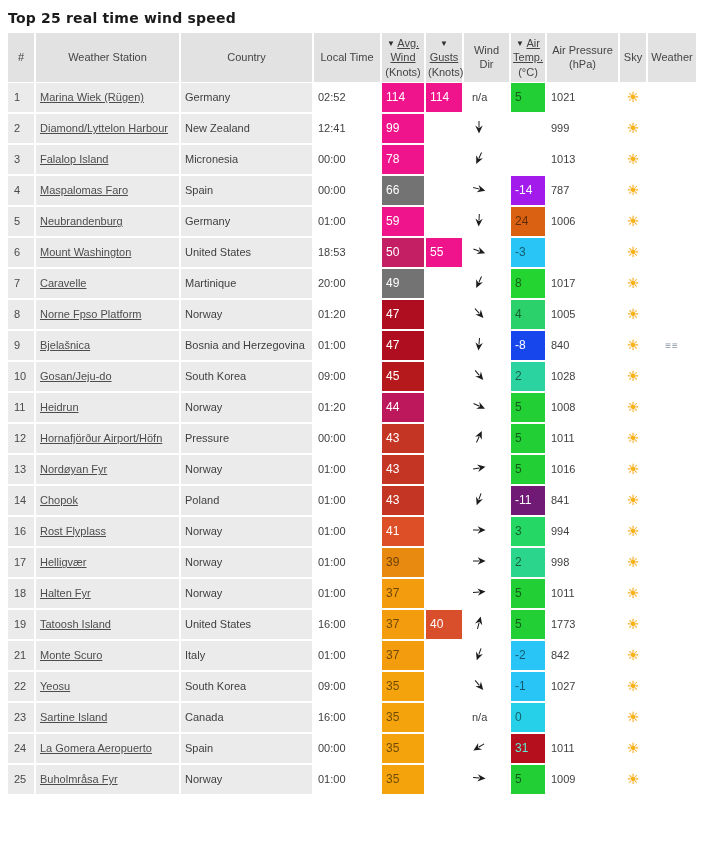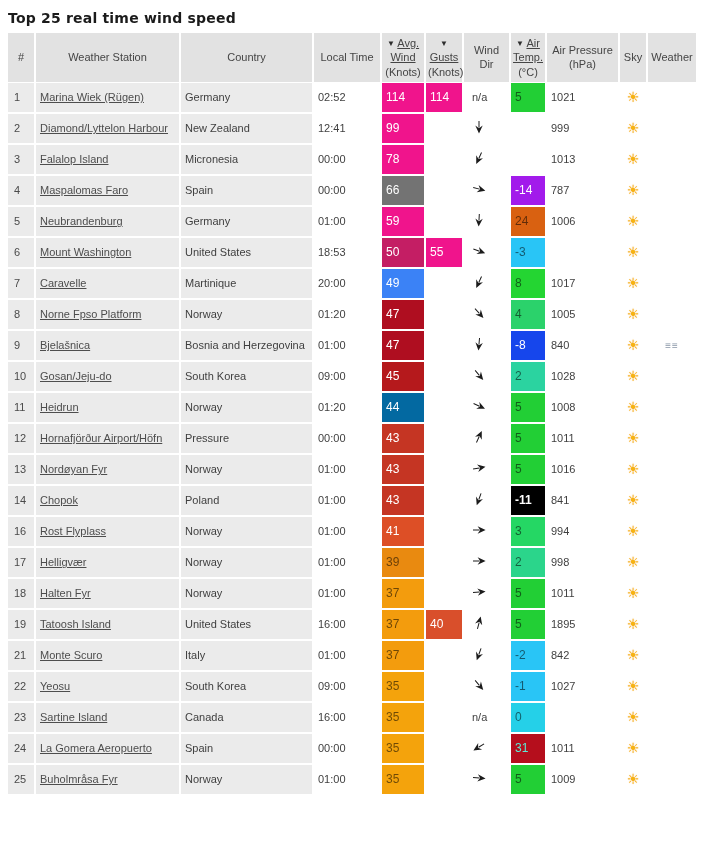--- a/index.html
+++ b/index.html
@@ -173,21 +173,21 @@
         <td class="badge" data-name="air-temp-cell" style="background: rgb(41, 197, 246); color: rgba(0, 0, 0, 0.55);">-3</td>
         <td data-name="air-pressure-cell"></td>
         <td class="center" data-name="sky-cell"><span class="sun-icon" data-name="sun-icon">☀</span></td>
         <td class="center" data-name="weather-cell"></td>
       </tr>
       <tr data-name="table-row">
         <td class="gray rank" data-name="rank-cell">7</td>
         <td class="gray" data-name="station-cell"><a class="station-link" data-name="station-link">Caravelle</a></td>
         <td class="gray" data-name="country-cell">Martinique</td>
         <td data-name="local-time-cell">20:00</td>
-        <td class="badge" data-name="avg-wind-cell" style="background: #3b82f6; color: rgb(255, 255, 255); margin-left: 39px;">49</td>
+        <td class="badge" data-name="avg-wind-cell" style="background: #737373; color: rgb(255, 255, 255); margin-left: 39px;">49</td>
         <td class="badge" data-name="gusts-cell"></td>
         <td class="dircell" data-name="wind-dir-cell"><span class="dir-arrow" data-name="wind-direction-arrow" style="transform:rotate(115deg)"><svg width="14" height="14" viewBox="0 0 14 14">
               <path d="M1 6.5 H7.5 V7.5 H1 Z M13.6 7 L5.6 3.3 L8.2 7 L5.6 10.7 Z" fill="#1c1c1c"></path>
             </svg></span></td>
         <td class="badge" data-name="air-temp-cell" style="background: rgb(36, 213, 50); color: rgba(0, 0, 0, 0.55);">8</td>
         <td data-name="air-pressure-cell">1017</td>
         <td class="center" data-name="sky-cell"><span class="sun-icon" data-name="sun-icon">☀</span></td>
         <td class="center" data-name="weather-cell"></td>
       </tr>
       <tr data-name="table-row">
@@ -233,21 +233,21 @@
         <td class="badge" data-name="air-temp-cell" style="background: rgb(43, 211, 160); color: rgba(0, 0, 0, 0.55);">2</td>
         <td data-name="air-pressure-cell">1028</td>
         <td class="center" data-name="sky-cell"><span class="sun-icon" data-name="sun-icon">☀</span></td>
         <td class="center" data-name="weather-cell"></td>
       </tr>
       <tr data-name="table-row">
         <td class="gray rank" data-name="rank-cell">11</td>
         <td class="gray" data-name="station-cell"><a class="station-link" data-name="station-link">Heidrun</a></td>
         <td class="gray" data-name="country-cell">Norway</td>
         <td data-name="local-time-cell">01:20</td>
-        <td class="badge" data-name="avg-wind-cell" style="background: #0369a1; color: rgb(255, 255, 255);">44</td>
+        <td class="badge" data-name="avg-wind-cell" style="background: #be185d; color: rgb(255, 255, 255);">44</td>
         <td class="badge" data-name="gusts-cell"></td>
         <td class="dircell" data-name="wind-dir-cell"><span class="dir-arrow" data-name="wind-direction-arrow" style="transform:rotate(25deg)"><svg width="14" height="14" viewBox="0 0 14 14">
               <path d="M1 6.5 H7.5 V7.5 H1 Z M13.6 7 L5.6 3.3 L8.2 7 L5.6 10.7 Z" fill="#1c1c1c"></path>
             </svg></span></td>
         <td class="badge" data-name="air-temp-cell" style="background: rgb(34, 207, 53); color: rgba(0, 0, 0, 0.55);">5</td>
         <td data-name="air-pressure-cell">1008</td>
         <td class="center" data-name="sky-cell"><span class="sun-icon" data-name="sun-icon">☀</span></td>
         <td class="center" data-name="weather-cell"></td>
       </tr>
       <tr data-name="table-row">
@@ -283,21 +283,21 @@
       <tr data-name="table-row">
         <td class="gray rank" data-name="rank-cell">14</td>
         <td class="gray" data-name="station-cell"><a class="station-link" data-name="station-link">Chopok</a></td>
         <td class="gray" data-name="country-cell">Poland</td>
         <td data-name="local-time-cell">01:00</td>
         <td class="badge" data-name="avg-wind-cell" style="background: rgb(197, 53, 35); color: rgb(255, 255, 255);">43</td>
         <td class="badge" data-name="gusts-cell"></td>
         <td class="dircell" data-name="wind-dir-cell"><span class="dir-arrow" data-name="wind-direction-arrow" style="transform:rotate(110deg)"><svg width="14" height="14" viewBox="0 0 14 14">
               <path d="M1 6.5 H7.5 V7.5 H1 Z M13.6 7 L5.6 3.3 L8.2 7 L5.6 10.7 Z" fill="#1c1c1c"></path>
             </svg></span></td>
-        <td class="badge" data-name="air-temp-cell" style="background: #000000; color: rgb(255, 255, 255); font-weight: bold;">-11</td>
+        <td class="badge" data-name="air-temp-cell" style="background: #701a75; color: rgb(255, 255, 255);">-11</td>
         <td data-name="air-pressure-cell">841</td>
         <td class="center" data-name="sky-cell"><span class="sun-icon" data-name="sun-icon">☀</span></td>
         <td class="center" data-name="weather-cell"></td>
       </tr>
       <tr data-name="table-row">
         <td class="gray rank" data-name="rank-cell">16</td>
         <td class="gray" data-name="station-cell"><a class="station-link" data-name="station-link">Rost Flyplass</a></td>
         <td class="gray" data-name="country-cell">Norway</td>
         <td data-name="local-time-cell">01:00</td>
         <td class="badge" data-name="avg-wind-cell" style="background: rgb(221, 79, 38); color: rgb(255, 255, 255);">41</td>
@@ -344,21 +344,21 @@
         <td class="gray rank" data-name="rank-cell">19</td>
         <td class="gray" data-name="station-cell"><a class="station-link" data-name="station-link">Tatoosh Island</a></td>
         <td class="gray" data-name="country-cell">United States</td>
         <td data-name="local-time-cell">16:00</td>
         <td class="badge" data-name="avg-wind-cell" style="background: rgb(243, 156, 13); color: rgba(0, 0, 0, 0.55);">37</td>
         <td class="badge" data-name="gusts-cell" style="background: rgb(217, 79, 43); color: rgb(255, 255, 255);">40</td>
         <td class="dircell" data-name="wind-dir-cell"><span class="dir-arrow" data-name="wind-direction-arrow" style="transform:rotate(-75deg)"><svg width="14" height="14" viewBox="0 0 14 14">
               <path d="M1 6.5 H7.5 V7.5 H1 Z M13.6 7 L5.6 3.3 L8.2 7 L5.6 10.7 Z" fill="#1c1c1c"></path>
             </svg></span></td>
         <td class="badge" data-name="air-temp-cell" style="background: rgb(34, 207, 53); color: rgba(0, 0, 0, 0.55);">5</td>
-        <td data-name="air-pressure-cell">1895</td>
+        <td data-name="air-pressure-cell">1773</td>
         <td class="center" data-name="sky-cell"><span class="sun-icon" data-name="sun-icon">☀</span></td>
         <td class="center" data-name="weather-cell"></td>
       </tr>
       <tr data-name="table-row">
         <td class="gray rank" data-name="rank-cell">21</td>
         <td class="gray" data-name="station-cell"><a class="station-link" data-name="station-link">Monte Scuro</a></td>
         <td class="gray" data-name="country-cell">Italy</td>
         <td data-name="local-time-cell">01:00</td>
         <td class="badge" data-name="avg-wind-cell" style="background: rgb(243, 156, 13); color: rgba(0, 0, 0, 0.55);">37</td>
         <td class="badge" data-name="gusts-cell"></td>

